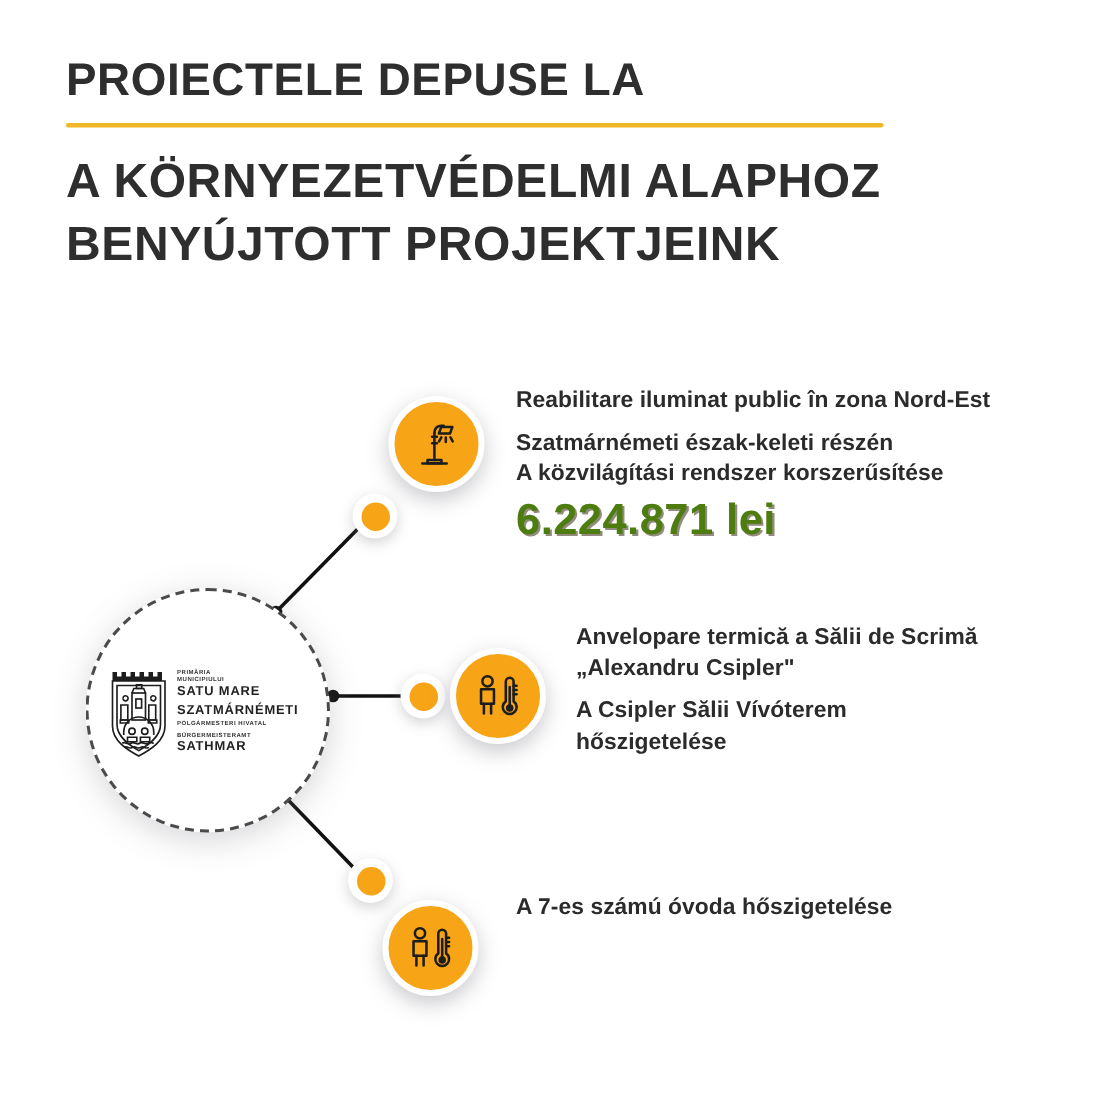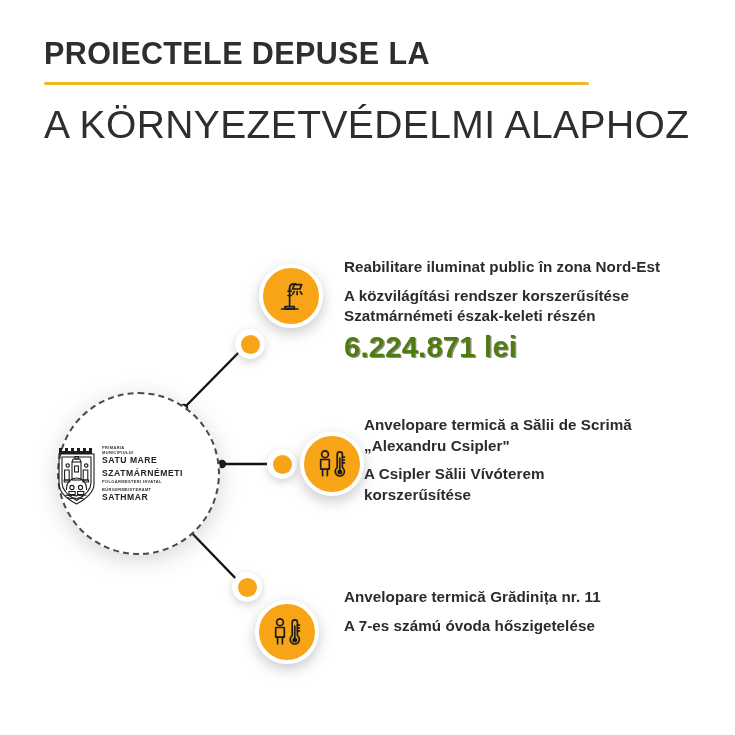--- a/index.html
+++ b/index.html
@@ -15,32 +15,32 @@
   .title-block { position:absolute; left:44px; top:33px; width:660px; }
   .title-ro {
     font-size:30.5px; font-weight:700; letter-spacing:0.4px;
     color:#2e2e2e; line-height:1.33; text-transform:uppercase;
   }
   .title-rule {
     width:545px; height:3px; background:#eeb829;
     margin:8px 0 14px 0; border-radius:2px;
   }
   .title-hu {
-    font-size:39px; font-weight:400; letter-spacing:0.4px;
+    font-size:32px; font-weight:700; letter-spacing:0.4px;
     color:#2e2e2e; line-height:1.33; text-transform:uppercase;
   }
 
   
   .hub {
     position:absolute; left:57px; top:392px;
     width:163px; height:163px; border-radius:50%;
     background:#ffffff;
     border:2px dashed #4a4a4a;
     box-shadow:0 5px 22px rgba(120,120,130,.30);
-    display:flex; align-items:center; justify-content:flex-start;
+    display:flex; align-items:center; justify-content:center;
   }
   .hub-inner { display:flex; align-items:center; gap:5px; transform:translate(-3px,0); }
   .crest { width:41px; height:62px; flex:none; }
   .hub-text { line-height:1; color:#222; }
   .ht-small {
     font-size:4.0px; font-weight:700; letter-spacing:0.35px;
     line-height:1.28; text-transform:uppercase; color:#333;
   }
   .ht-big {
     font-size:8.6px; font-weight:600; letter-spacing:0.55px;
@@ -94,20 +94,21 @@
 
 <div id="stage">
 
   <div class="title-block">
     <div class="title-ro">
       <div>PROIECTELE DEPUSE LA</div>
     </div>
     <div class="title-rule"></div>
     <div class="title-hu">
       <div>A KÖRNYEZETVÉDELMI ALAPHOZ</div>
+      <div>BENYÚJTOTT PROJEKTJEINK</div>
     </div>
   </div>
 
   <svg id="wires" viewBox="0 0 735 735">
 
     <line x1="184" y1="408" x2="247" y2="344" stroke="#111" stroke-width="2.4"></line>
     <circle cx="184" cy="408" r="4.2" fill="#111"></circle>
     <circle cx="247" cy="344" r="4.2" fill="#111"></circle>
 
     <line x1="222" y1="464" x2="279" y2="464" stroke="#111" stroke-width="2.4"></line>
@@ -185,22 +186,22 @@
 
         <path d="M13 29.7h9.3v2.1H13z" stroke-linejoin="round"></path>
         <path d="M9.6 32h16.2"></path>
       </g>
     </svg>
   </div>
 
   <div class="item-text" style="left:344px; top:257px; width:382px;">
     <div class="line-ro">Reabilitare iluminat public în zona Nord-Est</div>
     <div class="sp8"></div>
+    <div class="line-hu">Szatmárnémeti észak-keleti részén</div>
     <div class="line-hu">A közvilágítási rendszer korszerűsítése</div>
-    <div class="line-hu">Szatmárnémeti észak-keleti részén</div>
     <div class="sp3"></div>
     <div class="amount">6.224.871 lei</div>
   </div>
 
   <div class="node-dot" style="left:267px; top:449px;">
     <i></i>
   </div>
 
   <div class="bubble" style="left:300px; top:432px;">
     <svg width="36" height="36" viewBox="0 0 36 36">
@@ -211,26 +212,26 @@
         <path d="M8.6 23.1v6.6M13.4 23.1v6.6"></path>
 
         <path d="M23.2 8.4a2.6 2.6 0 0 1 5.2 0v13.2a4.6 4.6 0 1 1-5.2 0z"></path>
         <path d="M25.8 12v11.8"></path>
         <circle cx="25.8" cy="26" r="2.5" fill="#1d1d1d" stroke="none"></circle>
         <path d="M28.4 11.2h2M28.4 14h2M28.4 16.8h2"></path>
       </g>
     </svg>
   </div>
 
-  <div class="item-text" style="left:364px; top:415px; width:344px;">
+  <div class="item-text" style="left:384px; top:415px; width:344px;">
     <div class="line-ro">Anvelopare termică a Sălii de Scrimă</div>
     <div class="line-ro">„Alexandru Csipler"</div>
     <div class="sp8"></div>
     <div class="line-hu">A Csipler Sălii Vívóterem</div>
-    <div class="line-hu">korszerűsítése</div>
+    <div class="line-hu">hőszigetelése</div>
     <div class="sp3"></div>
   </div>
 
   <div class="node-dot" style="left:232px; top:572px;">
     <i></i>
   </div>
 
   <div class="bubble" style="left:255px; top:600px;">
     <svg width="36" height="36" viewBox="0 0 36 36">
       <g fill="none" stroke="#1d1d1d" stroke-width="1.7" stroke-linecap="round" stroke-linejoin="round">
@@ -239,19 +240,18 @@
         <path d="M8.6 23.1v6.6M13.4 23.1v6.6"></path>
         <path d="M23.2 8.4a2.6 2.6 0 0 1 5.2 0v13.2a4.6 4.6 0 1 1-5.2 0z"></path>
         <path d="M25.8 12v11.8"></path>
         <circle cx="25.8" cy="26" r="2.5" fill="#1d1d1d" stroke="none"></circle>
         <path d="M28.4 11.2h2M28.4 14h2M28.4 16.8h2"></path>
       </g>
     </svg>
   </div>
 
   <div class="item-text" style="left:344px; top:587px; width:382px;">
-    <div class="line-ro">Anvelopare termică Grădinița nr. 11</div>
     <div class="sp8"></div>
     <div class="line-hu">A 7-es számú óvoda hőszigetelése</div>
     <div class="sp3"></div>
   </div>
 
 </div>
 
 </body></html>

